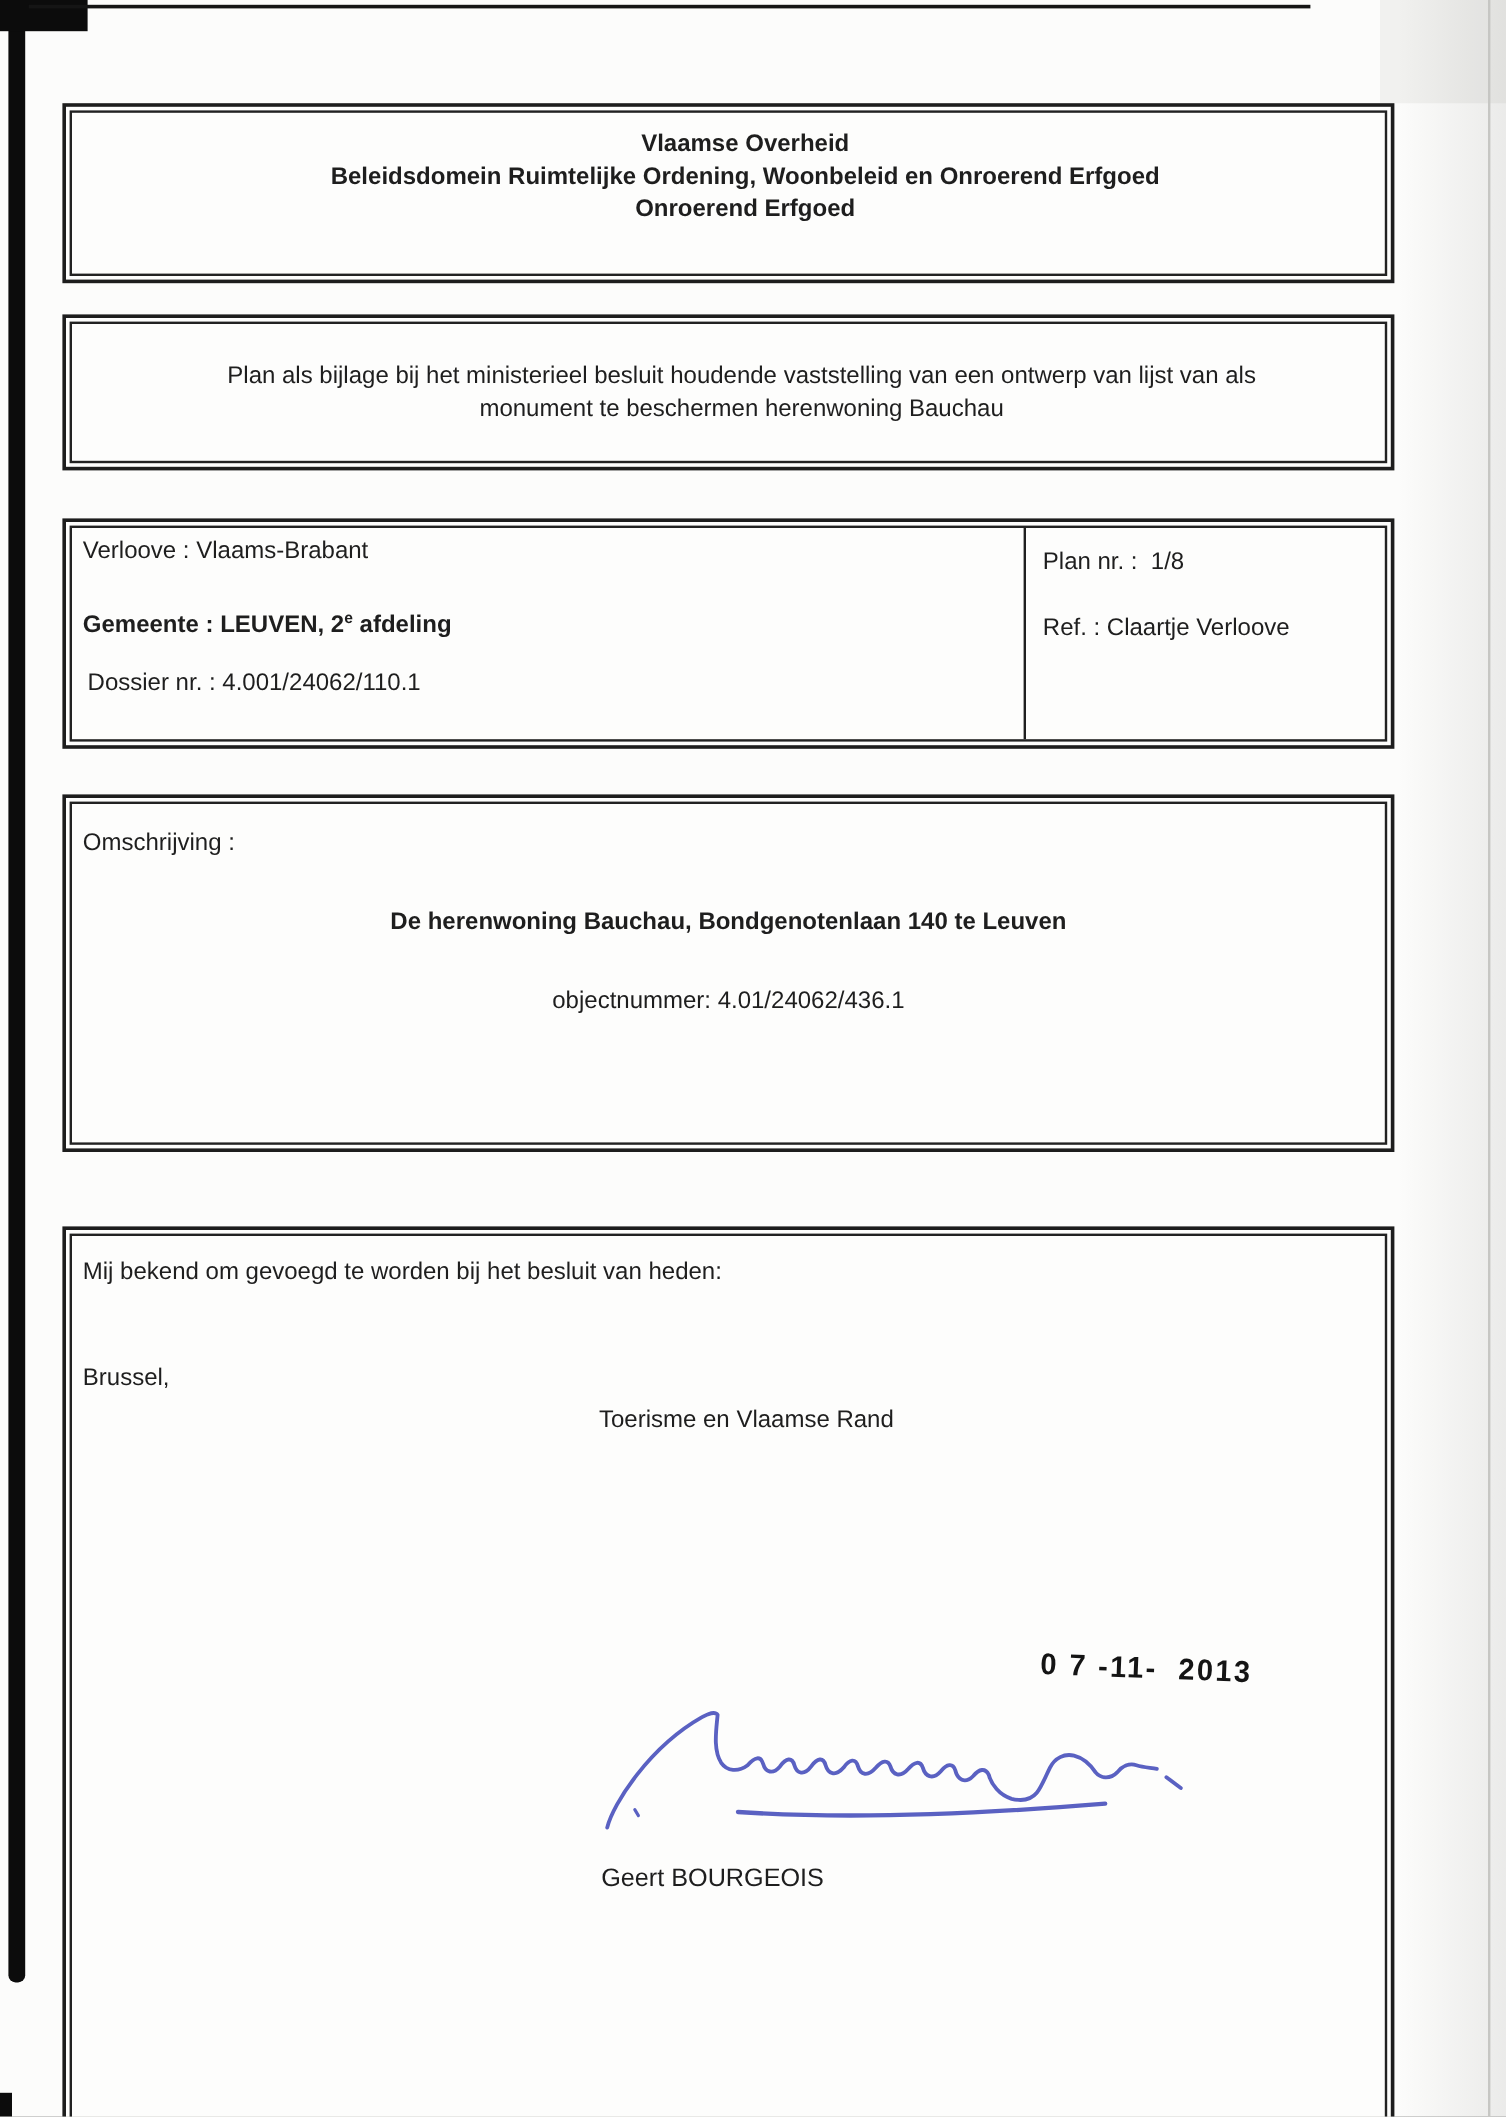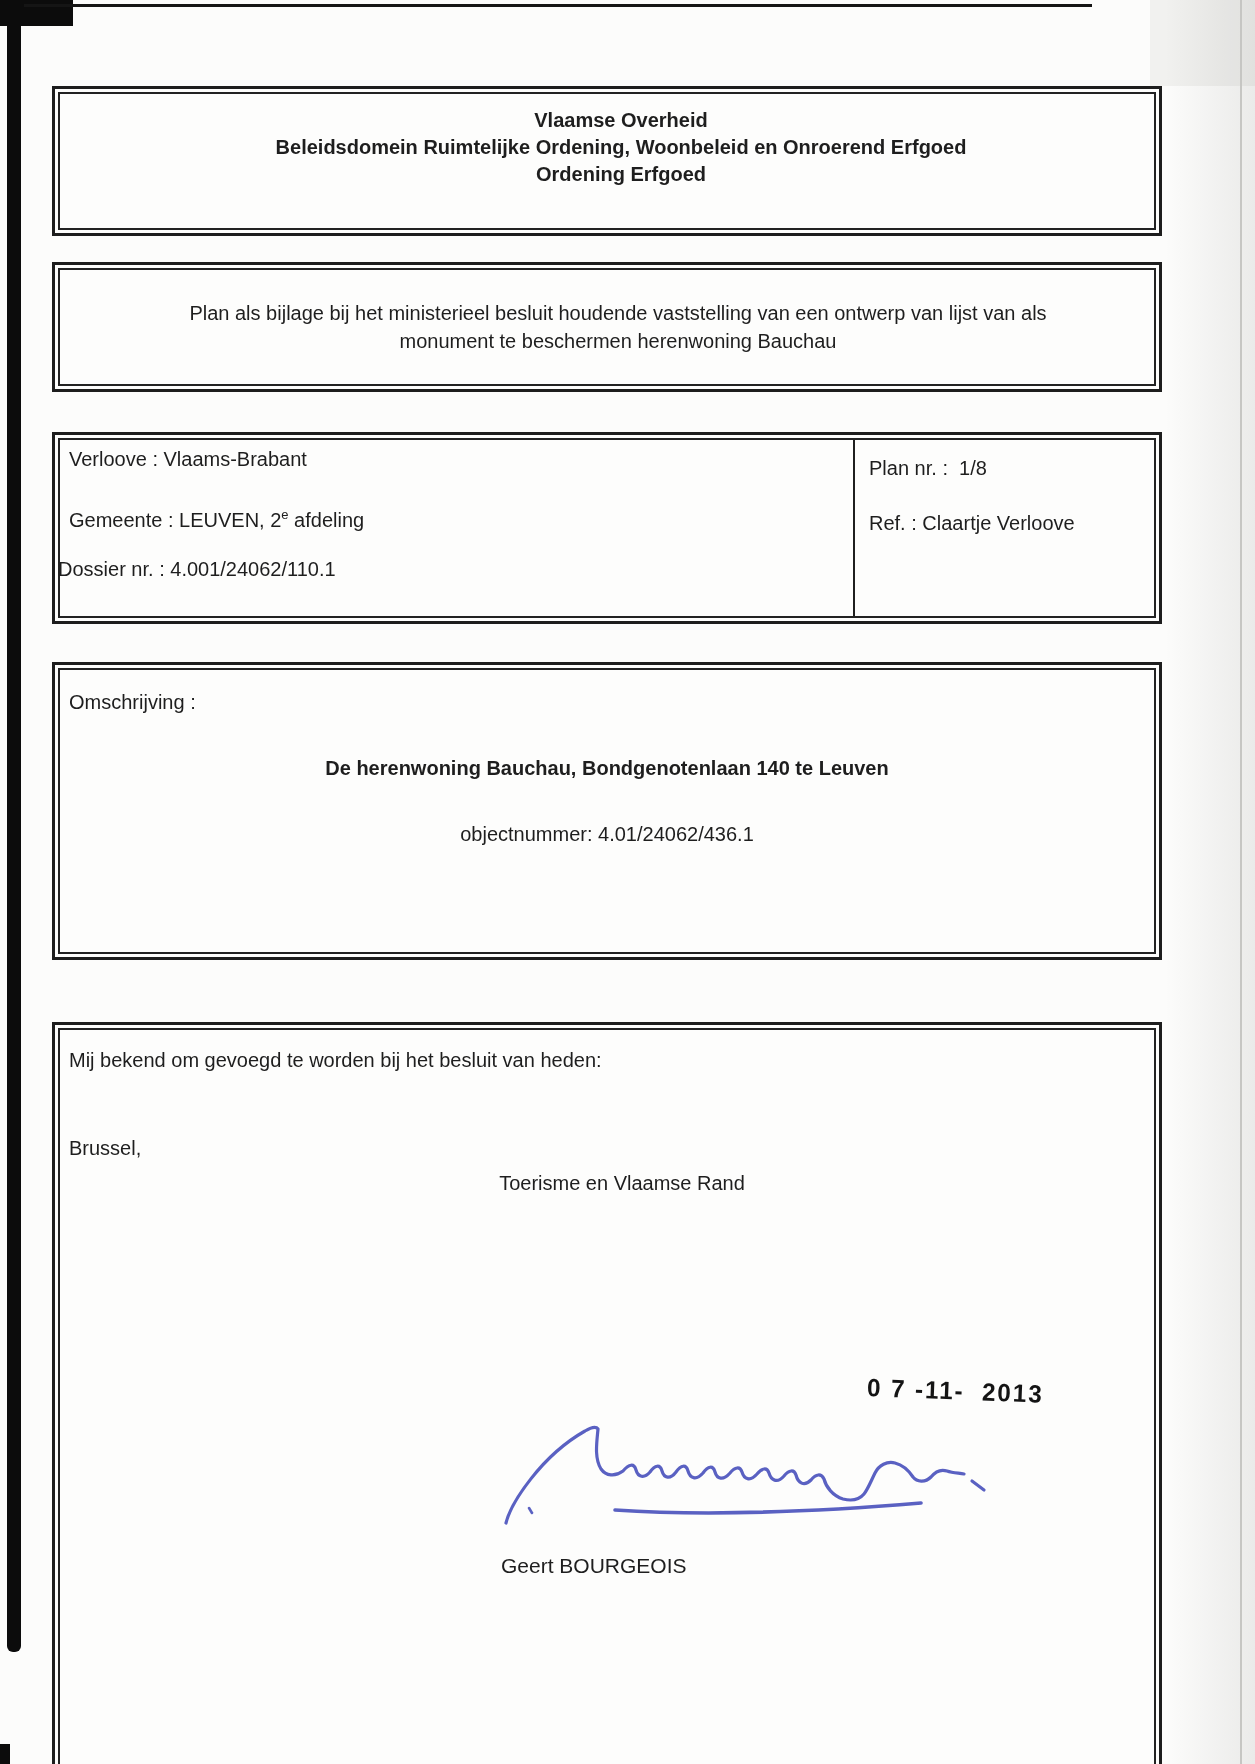--- a/index.html
+++ b/index.html
@@ -57,38 +57,38 @@
   <div class="right-shadow"></div>
   <div class="right-shadow-top"></div>
   <div class="right-seam"></div>
   <div class="bottom-nub"></div>
 
   <div class="dbox b1">
     <div class="dbox-inner"></div>
     <div class="t ctr hlines" style="position:absolute;white-space:normal;margin-left:28px;">
       <div>Vlaamse Overheid</div>
       <div>Beleidsdomein Ruimtelijke Ordening, Woonbeleid en Onroerend Erfgoed</div>
-      <div>Ordening Erfgoed</div>
+      <div>Onroerend Erfgoed</div>
     </div>
   </div>
 
   <div class="dbox b2">
     <div class="dbox-inner"></div>
     <div class="ctr plines" style="position:absolute;white-space:normal;">
       <div>Plan als bijlage bij het ministerieel besluit houdende vaststelling van een ontwerp van lijst van als</div>
       <div>monument te beschermen herenwoning Bauchau</div>
     </div>
   </div>
 
   <div class="dbox b3">
     <div class="dbox-inner"></div>
     <div class="divider"></div>
     <div class="t" style="left:14px;top:11px;">Verloove : Vlaams-Brabant</div>
-    <div class="t" style="left:14px;top:67px;"><span>Gemeente : LEUVEN, 2</span><sup style="font-size:13px;">e</sup><span> afdeling</span></div>
-    <div class="t" style="left:3px;top:121px;text-align:center;">Dossier nr. : 4.001/24062/110.1</div>
+    <div class="t" style="left:14px;top:67px;font-weight:bold;"><span>Gemeente : LEUVEN, 2</span><sup style="font-size:13px;">e</sup><span> afdeling</span></div>
+    <div class="t" style="left:18px;top:121px;text-align:center;">Dossier nr. : 4.001/24062/110.1</div>
     <div class="t pre" style="left:814px;top:20px;">Plan nr. :  1/8</div>
     <div class="t" style="left:814px;top:75px;">Ref. : Claartje Verloove</div>
   </div>
 
   <div class="dbox b4">
     <div class="dbox-inner"></div>
     <div class="t" style="left:14px;top:24px;">Omschrijving :</div>
     <div class="t bold ctr" style="left:0;right:0;top:90px;">De herenwoning Bauchau, Bondgenotenlaan 140 te Leuven</div>
     <div class="t ctr" style="left:0;right:0;top:156px;">objectnummer: 4.01/24062/436.1</div>
   </div>

